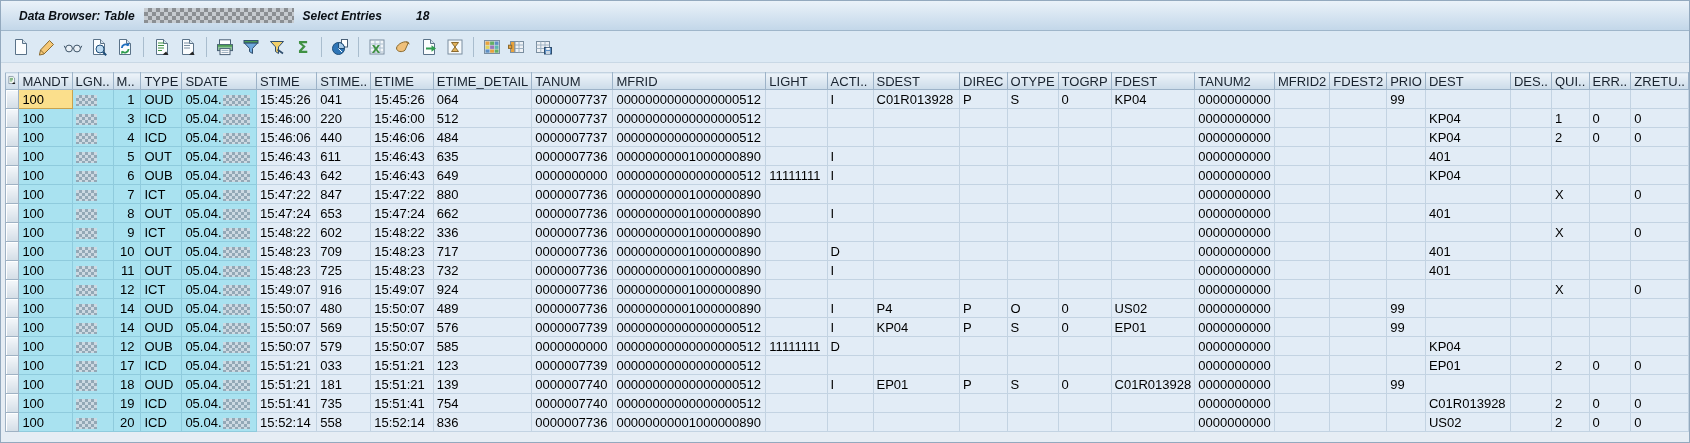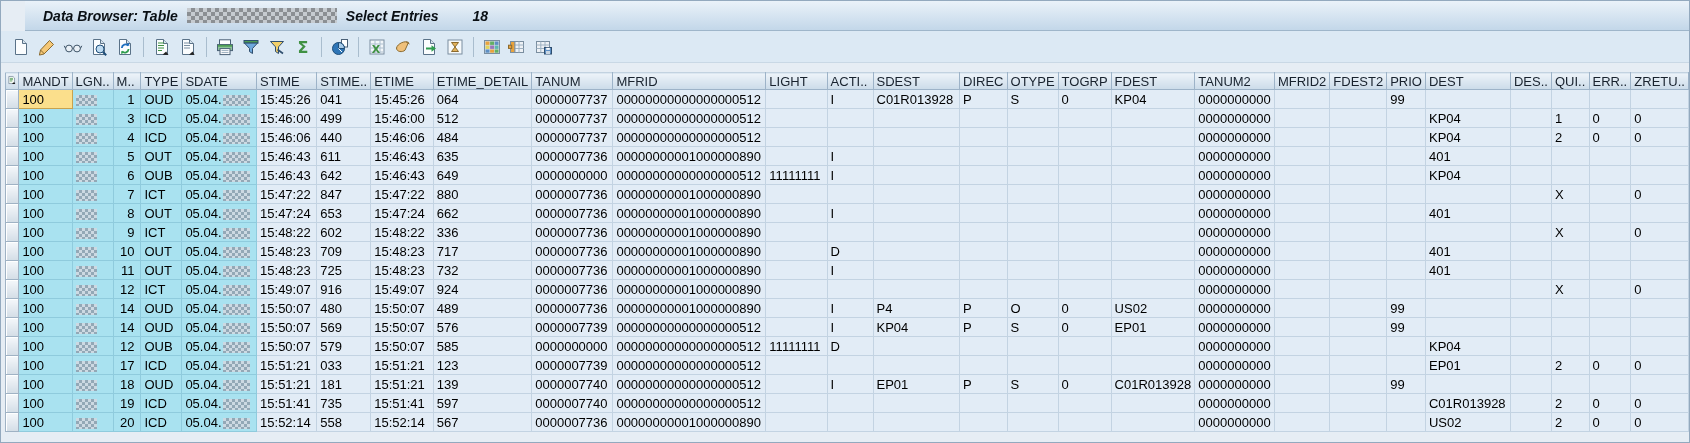--- a/index.html
+++ b/index.html
@@ -7,23 +7,22 @@
   body {
     width:1690px; height:443px; overflow:hidden; position:relative;
     background:#E6EDF4; font-family:"Liberation Sans", sans-serif;
     border:1px solid #93A9BE;
   }
   
   .titlebar {
     height:30px; display:flex; align-items:center; padding-left:18px;
     background:linear-gradient(#EAF2F9,#C3D7E9);
     border-bottom:1px solid #9FB6CA;
-    font-size:14px; font-weight:bold; font-style:italic; color:#0A0F14;
+    font-size:12px; font-weight:bold; font-style:italic; color:#0A0F14;
     white-space:pre;
-    margin-left:24px;
   }
   .titlebar .count { margin-left:34px; }
   
   .toolbar {
     height:32px; display:flex; align-items:center; padding-left:7px;
     background:#DCE9F4; border-bottom:1px solid #C9D8E5;
   }
   .tbtn {
     width:26px; height:26px; display:inline-flex; align-items:center; justify-content:center;
     cursor:default;
@@ -331,21 +330,21 @@
           <td class=""></td>
         </tr>
         <tr>
           <td class="sel"></td>
           <td class="key">100</td>
           <td class="key"><span class="redact lgn"></span></td>
           <td class="key num">3</td>
           <td class="key">ICD</td>
           <td class="key">05.04.<span class="redact year"></span></td>
           <td class="">15:46:00</td>
-          <td class="">499</td>
+          <td class="">220</td>
           <td class="">15:46:00</td>
           <td class="">512</td>
           <td class="">0000007737</td>
           <td class="">00000000000000000512</td>
           <td class=""></td>
           <td class=""></td>
           <td class=""></td>
           <td class=""></td>
           <td class=""></td>
           <td class=""></td>
@@ -783,21 +782,21 @@
         <tr>
           <td class="sel"></td>
           <td class="key">100</td>
           <td class="key"><span class="redact lgn"></span></td>
           <td class="key num">19</td>
           <td class="key">ICD</td>
           <td class="key">05.04.<span class="redact year"></span></td>
           <td class="">15:51:41</td>
           <td class="">735</td>
           <td class="">15:51:41</td>
-          <td class="">597</td>
+          <td class="">754</td>
           <td class="">0000007740</td>
           <td class="">00000000000000000512</td>
           <td class=""></td>
           <td class=""></td>
           <td class=""></td>
           <td class=""></td>
           <td class=""></td>
           <td class=""></td>
           <td class=""></td>
           <td class="">0000000000</td>
@@ -813,21 +812,21 @@
         <tr>
           <td class="sel"></td>
           <td class="key">100</td>
           <td class="key"><span class="redact lgn"></span></td>
           <td class="key num">20</td>
           <td class="key">ICD</td>
           <td class="key">05.04.<span class="redact year"></span></td>
           <td class="">15:52:14</td>
           <td class="">558</td>
           <td class="">15:52:14</td>
-          <td class="">567</td>
+          <td class="">836</td>
           <td class="">0000007736</td>
           <td class="">00000000001000000890</td>
           <td class=""></td>
           <td class=""></td>
           <td class=""></td>
           <td class=""></td>
           <td class=""></td>
           <td class=""></td>
           <td class=""></td>
           <td class="">0000000000</td>

